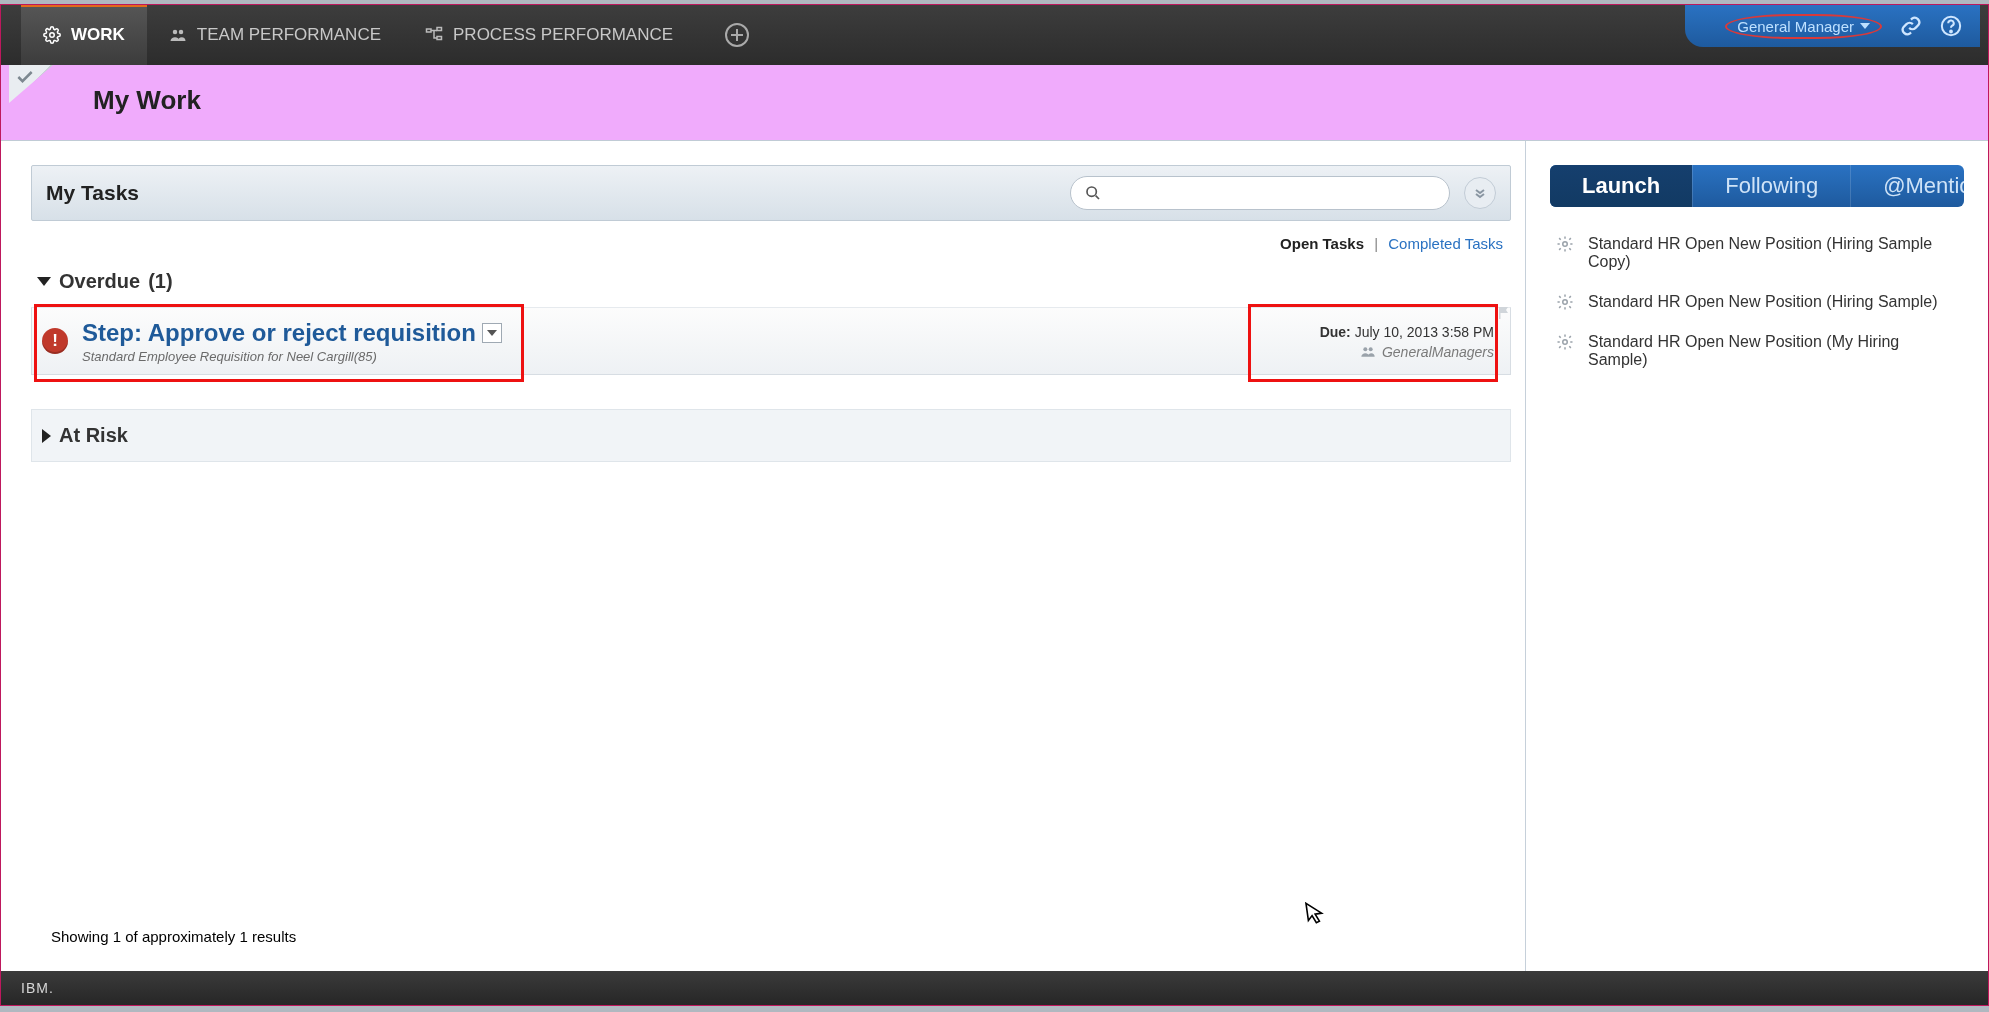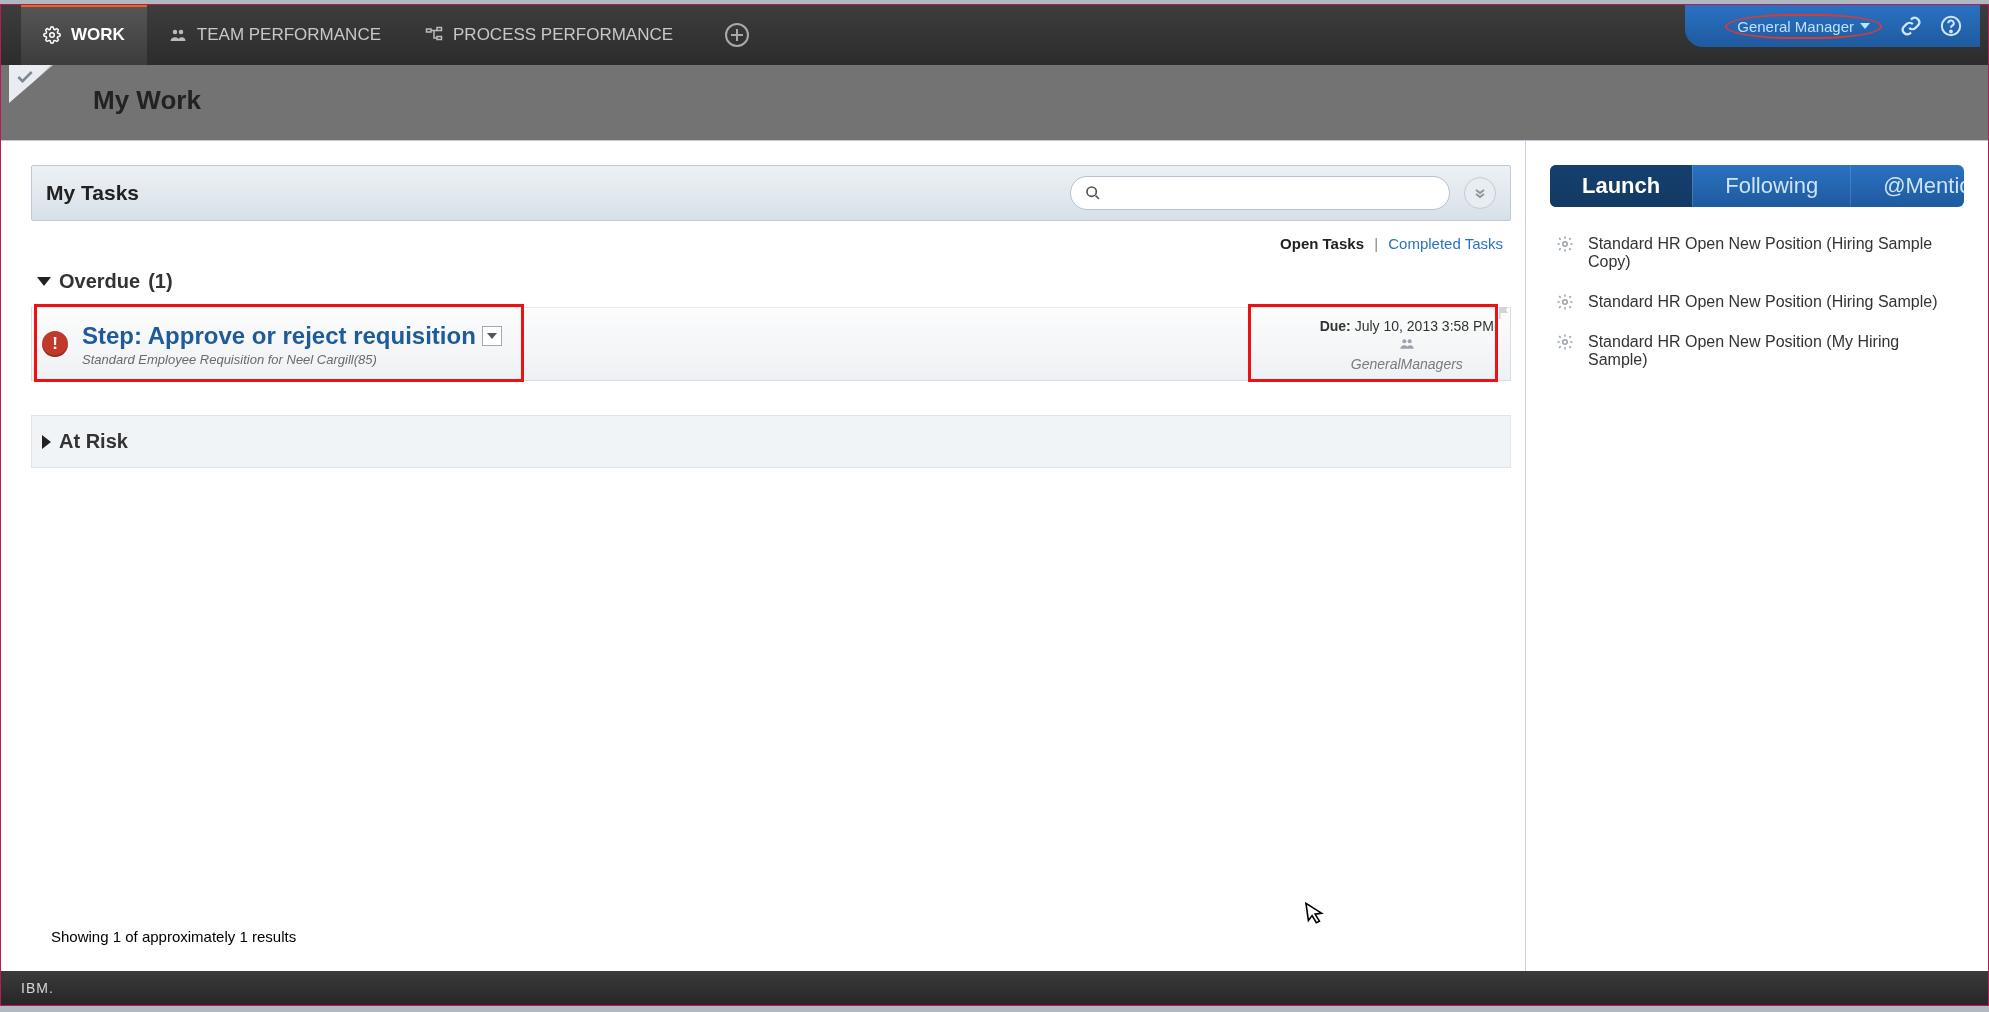--- a/index.html
+++ b/index.html
@@ -67,21 +67,21 @@
     padding:2px 10px;
     border: 2px solid #d93a3a;
     border-radius: 50%/60%;
   }
   .nav-right .util-icon {
     width:22px; height:22px; display:flex; align-items:center; justify-content:center;
     color:#cfe6ff; cursor:pointer;
   }
   
   .page-header {
-    background: #737373;
+    background: #f0abfc;
     padding: 20px 36px 24px 92px;
     border-bottom: 1px solid #c0cbd5;
     position: relative;
   }
   .page-header .corner {
     position:absolute; left:8px; top:0; width:44px; height:38px;
     background: linear-gradient(135deg,#e9edf1 50%, #c9d0d7 50%);
     clip-path: polygon(0 0, 100% 0, 0 100%);
   }
   .page-title {
@@ -162,21 +162,21 @@
   .task-dd {
     width:20px;height:20px;border:1px solid #9fa9b3;background:#fff;
     display:flex;align-items:center;justify-content:center;cursor:pointer;margin-left:6px;
   }
   .task-dd .mini-tri{width:0;height:0;border-left:5px solid transparent;border-right:5px solid transparent;border-top:6px solid #555;}
   .task-right {
     margin-left:auto; text-align:right; padding:10px 16px 8px 10px; font-size:14px;
     display:flex; flex-direction:column; justify-content:center;
   }
   .task-right .due-lbl{font-weight:bold;}
-  .task-right .group-row{display:flex;align-items:center;justify-content:flex-end;gap:6px;color:#7a7a7a;font-style:italic;margin-top:4px;flex-direction:column;}
+  .task-right .group-row{display:flex;align-items:center;justify-content:flex-end;gap:6px;color:#7a7a7a;font-style:italic;margin-top:4px;}
   .redbox { border:3px solid #e11; position:absolute; pointer-events:none;}
   .redbox.left { left:2px; top:-4px; width:490px; height:78px;}
   .redbox.right{ right:12px; top:-4px; width:250px; height:78px;}
   .flag {
     position:absolute; right:-2px; top:-2px; width:14px;height:14px;
   }
   
   .results-footer { margin-top:auto; padding: 18px 4px 26px 4px; font-size:15px; color:#000000;margin-left:16px;}
   
   .side-tabs {

